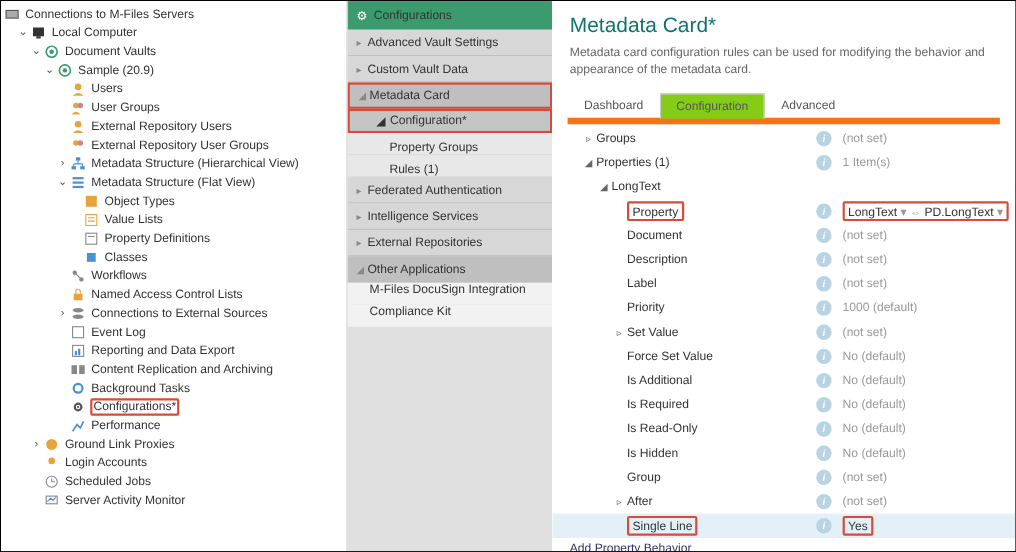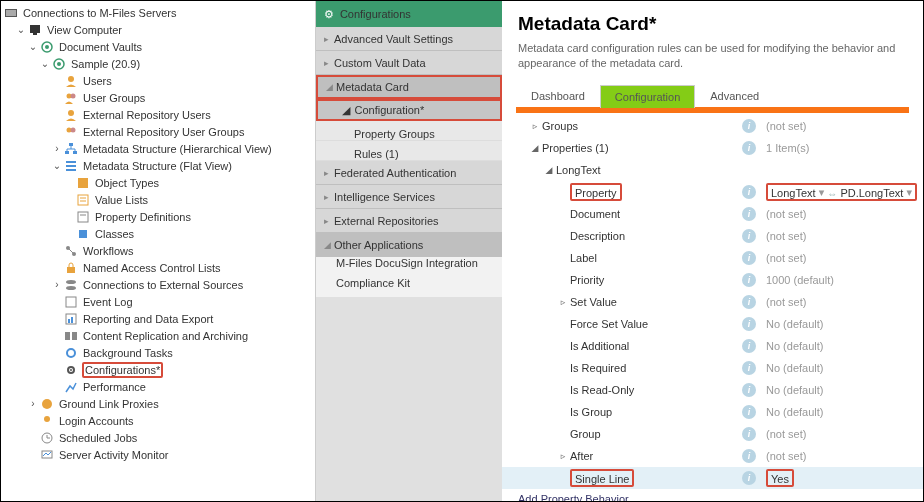--- a/index.html
+++ b/index.html
@@ -18,21 +18,21 @@
 .mid-head .gear{margin-right:6px;color:#fff}
 .mid-item{height:24px;display:flex;align-items:center;padding:0 8px;border-bottom:1px solid #bfbfbf;background:#d7d7d7;color:#555}
 .mid-item .car{width:10px;display:inline-block;color:#888;font-size:9px}
 .mid-item.expanded{background:#bfbfbf}
 .mid-sub{height:22px;display:flex;align-items:center;padding-left:24px;background:#d0d0d0;border-bottom:1px solid #c5c5c5}
 .mid-sub.sel{background:#c5c5c5}
 .mid-sub2{height:20px;display:flex;align-items:flex-end;padding-left:38px;background:#e8e8e8;border-bottom:1px solid #ddd;font-size:11px}
 .mid-leaf{height:20px;display:flex;align-items:flex-start;padding-left:20px;background:#f2f2f2;font-size:11px}
 .mid-hl{border:2px solid #d64b3a}
 .r-head{padding:12px 16px 6px}
-.r-title{font-size:19px;color:#000000;font-weight:700;margin-bottom:6px}
+.r-title{font-size:19px;color:#0f766e;font-weight:400;margin-bottom:6px}
 .r-desc{font-size:11px;color:#666;line-height:1.4}
 .r-tabs{display:flex;border-bottom:6px solid #f97316;margin:6px 14px 0}
 .r-tab{padding:5px 14px;border:1px solid transparent;border-bottom:none;color:#555;cursor:default}
 .r-tab.active{border-color:#ccc;background:#84cc16;position:relative;top:1px}
 .r-body{flex:1;overflow:hidden;padding-top:2px}
 .prop-row{display:flex;align-items:center;height:22px;font-size:11px}
 .prop-row .pname{flex:0 0 240px;display:flex;align-items:center}
 .prop-row .pval{display:flex;align-items:center;gap:4px}
 .prop-row .tw{width:10px;text-align:center;color:#666;margin-right:2px;font-size:9px}
 .prop-row .info{width:14px;height:14px;border-radius:50%;background:#b8d4e3;color:#fff;display:inline-flex;align-items:center;justify-content:center;font-size:9px;font-style:italic;font-weight:bold;margin-right:6px}
@@ -60,21 +60,21 @@
         <span class="lbl">Connections to M-Files Servers</span>
       </div>
     <div class="tree-row ind-1">
         <span class="tw">⌄</span>
         <span class="ic">
           <svg width="14" height="14">
             <rect x="2" y="2" width="10" height="8" fill="#333"></rect>
             <rect x="5" y="10" width="4" height="2" fill="#333"></rect>
           </svg>
         </span>
-        <span class="lbl">View Computer</span>
+        <span class="lbl">Local Computer</span>
       </div>
     <div class="tree-row ind-2">
         <span class="tw">⌄</span>
         <span class="ic">
           <svg width="14" height="14">
             <circle cx="7" cy="7" r="5" fill="none" stroke="#3b9b6e" stroke-width="1.5"></circle>
             <circle cx="7" cy="7" r="2" fill="#3b9b6e"></circle>
           </svg>
         </span>
         <span class="lbl">Document Vaults</span>
@@ -511,21 +511,21 @@
             <span>Is Read-Only</span>
           </div>
           <div class="pval">
             <span class="info">i</span>
             <span class="gray">No (default)</span>
           </div>
         </div>
       <div class="prop-row">
           <div class="pname pi-2">
             <span class="tw"></span>
-            <span>Is Group</span>
+            <span>Is Hidden</span>
           </div>
           <div class="pval">
             <span class="info">i</span>
             <span class="gray">No (default)</span>
           </div>
         </div>
       <div class="prop-row">
           <div class="pname pi-2">
             <span class="tw"></span>
             <span>Group</span>

